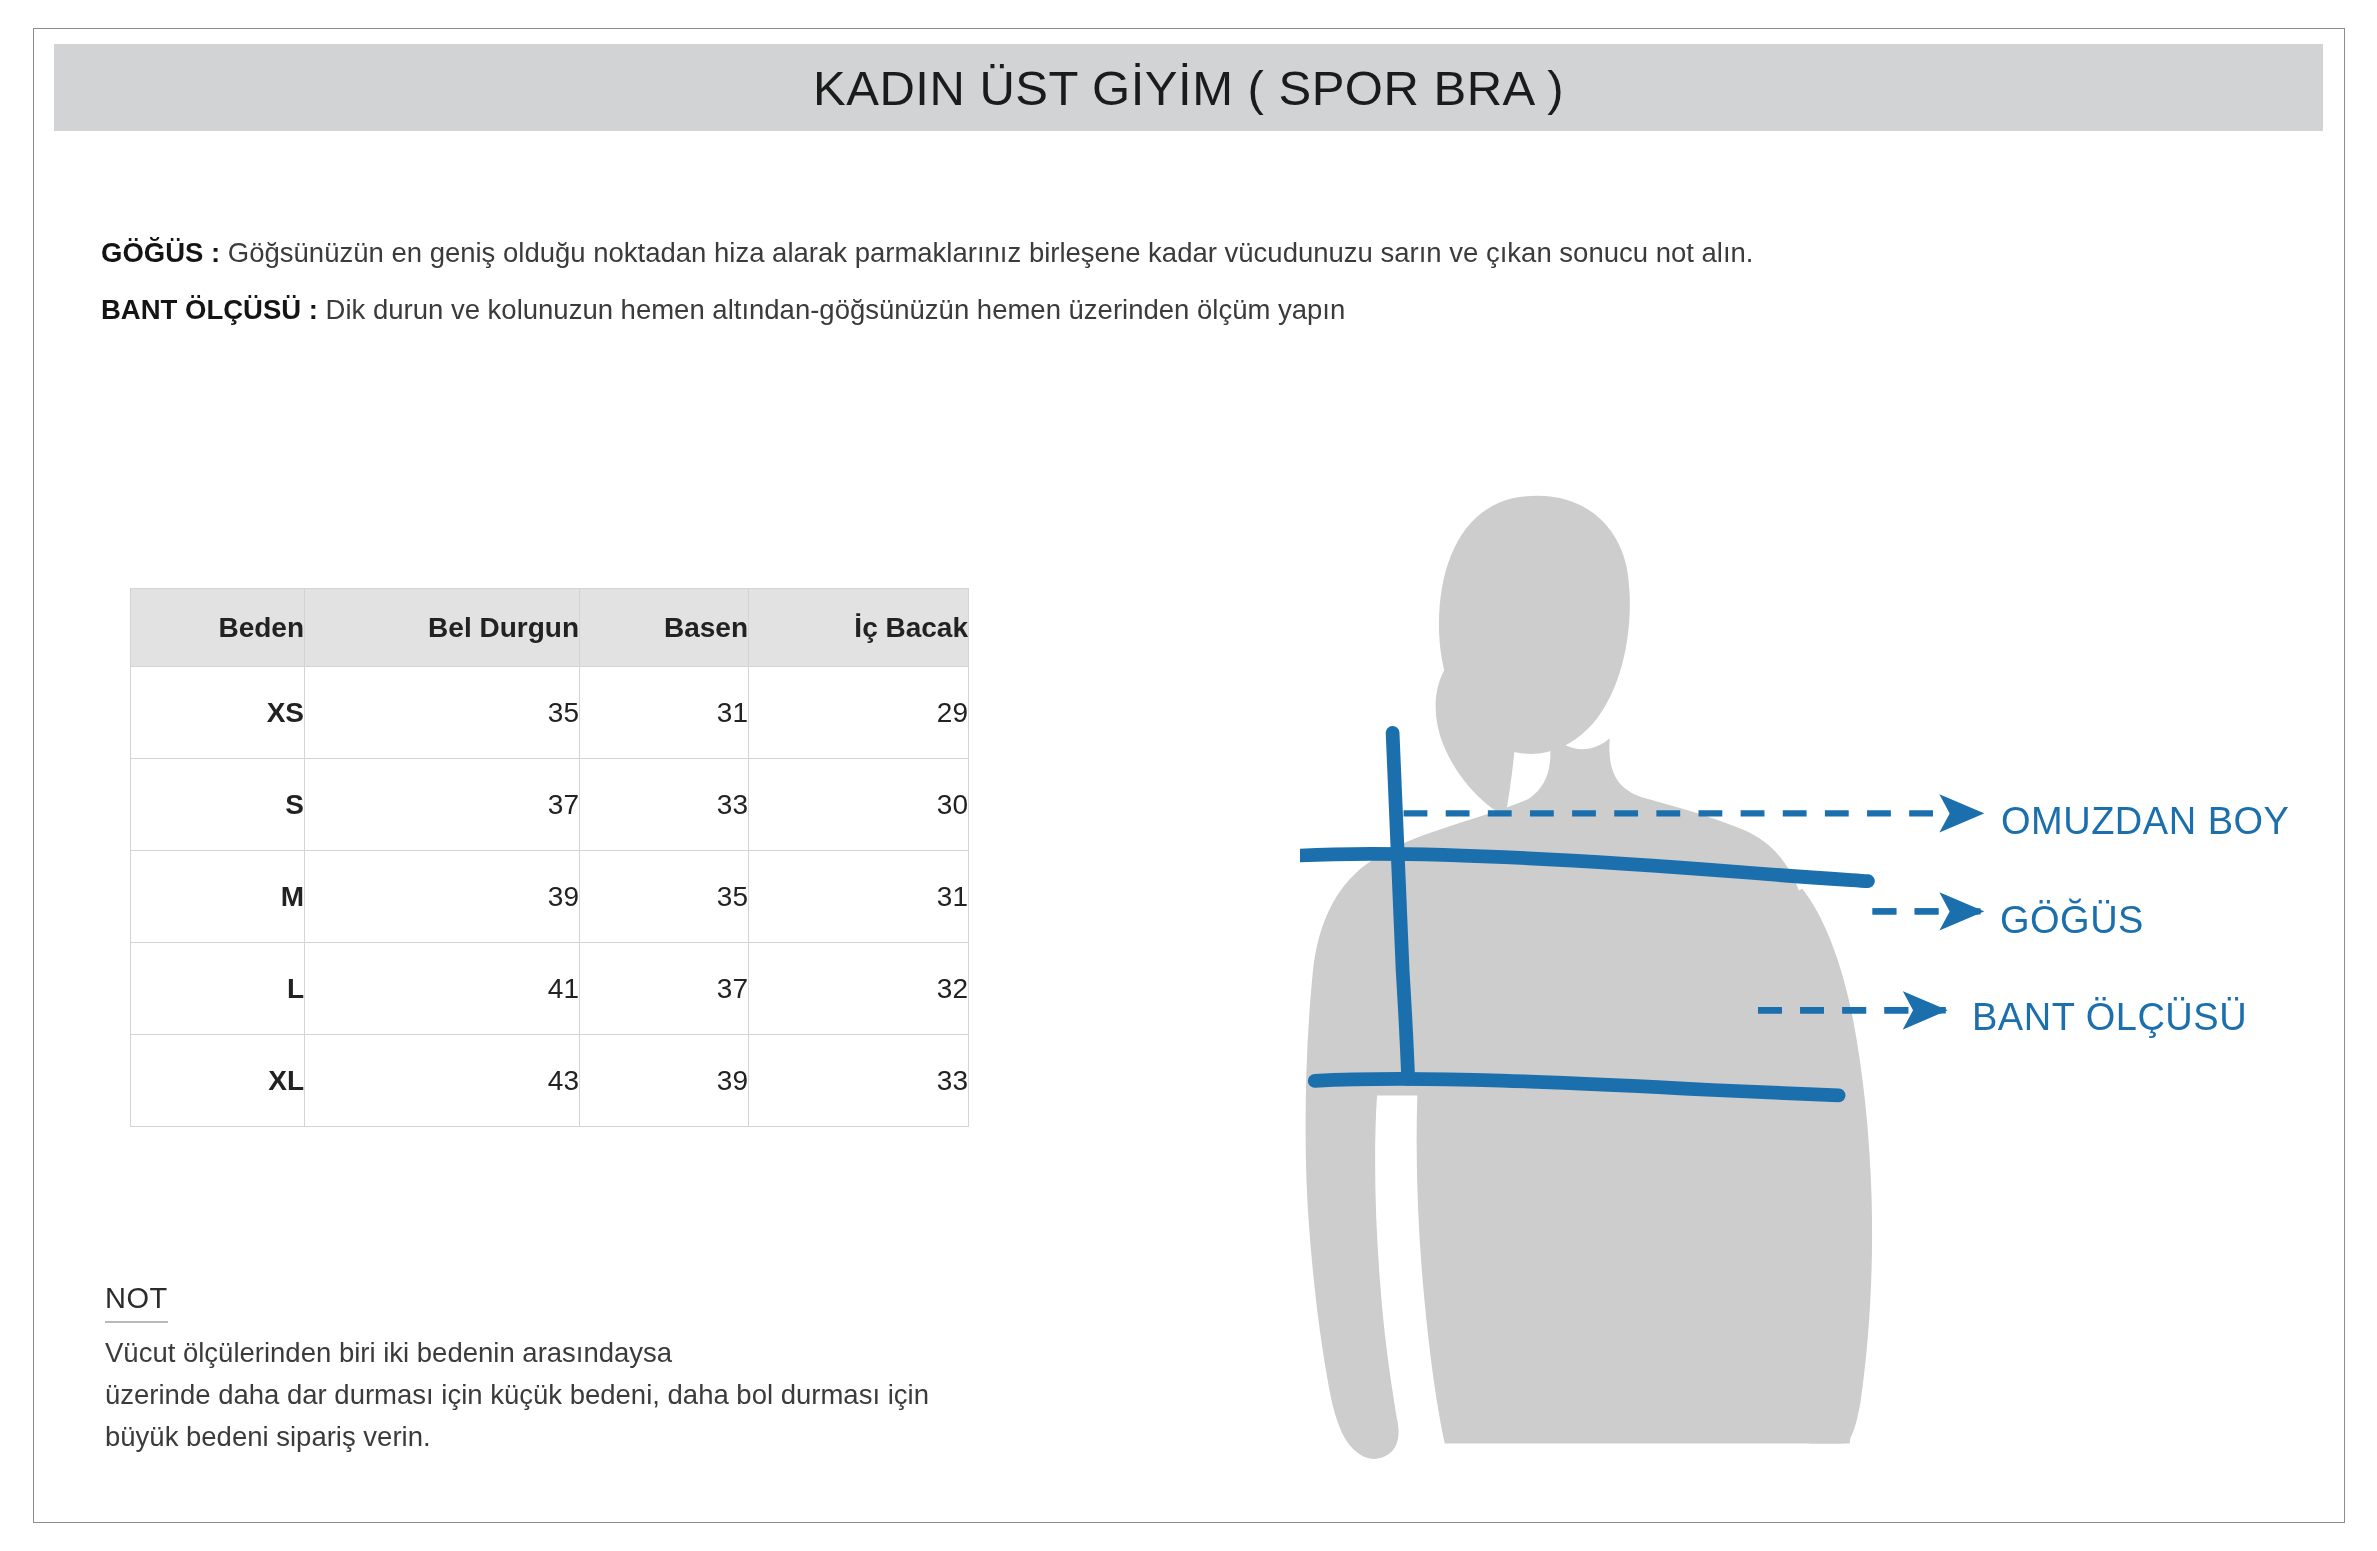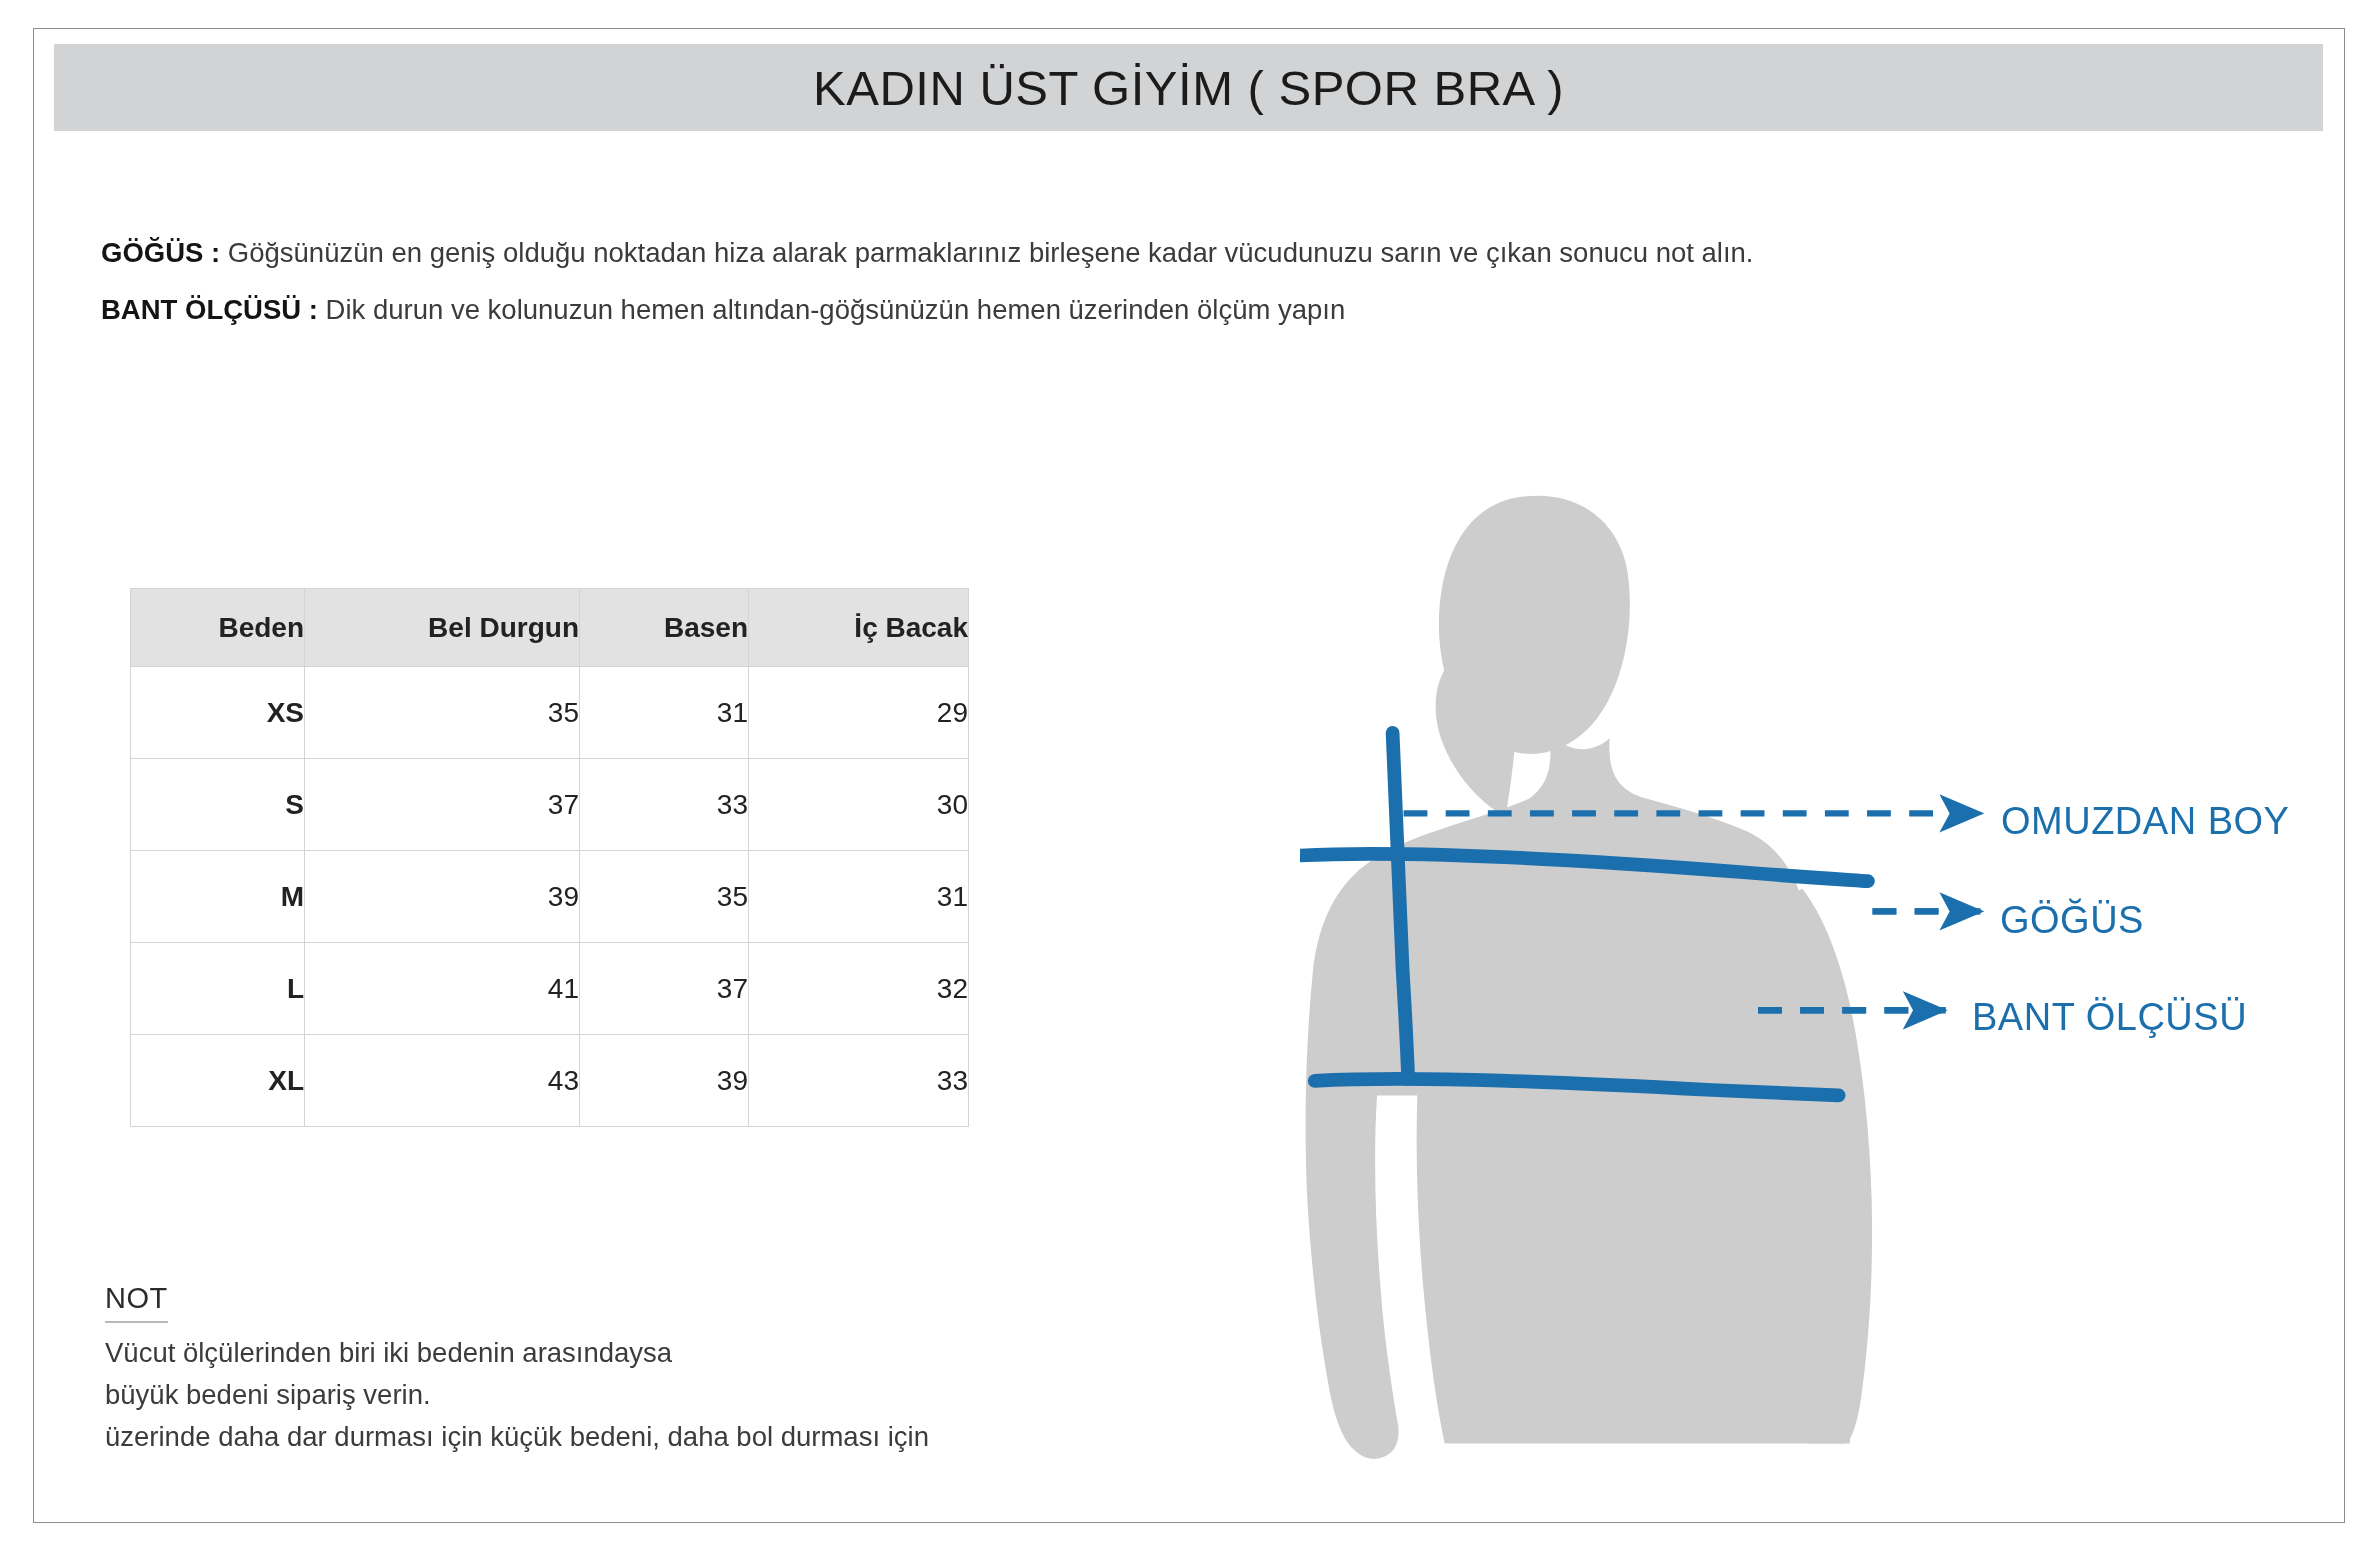--- a/index.html
+++ b/index.html
@@ -216,22 +216,22 @@
         <td>43</td>
         <td>39</td>
         <td>33</td>
       </tr>
     </tbody>
   </table>
 
   <div id="note">
     <div id="note-title">NOT</div>
     <div class="note-line">Vücut ölçülerinden biri iki bedenin arasındaysa</div>
+    <div class="note-line">üzerinde daha dar durması için küçük bedeni, daha bol durması için</div>
     <div class="note-line">büyük bedeni sipariş verin.</div>
-    <div class="note-line">üzerinde daha dar durması için küçük bedeni, daha bol durması için</div>
   </div>
 
   <div id="figure-area">
     <svg id="figure-svg" width="1026" height="1035" viewBox="0 0 1120 1130">
 
       <g fill="#cdcdcd">
 
         <path d="M196 200
                  C 150 214, 138 268, 156 312
                  C 172 352, 200 378, 224 392

